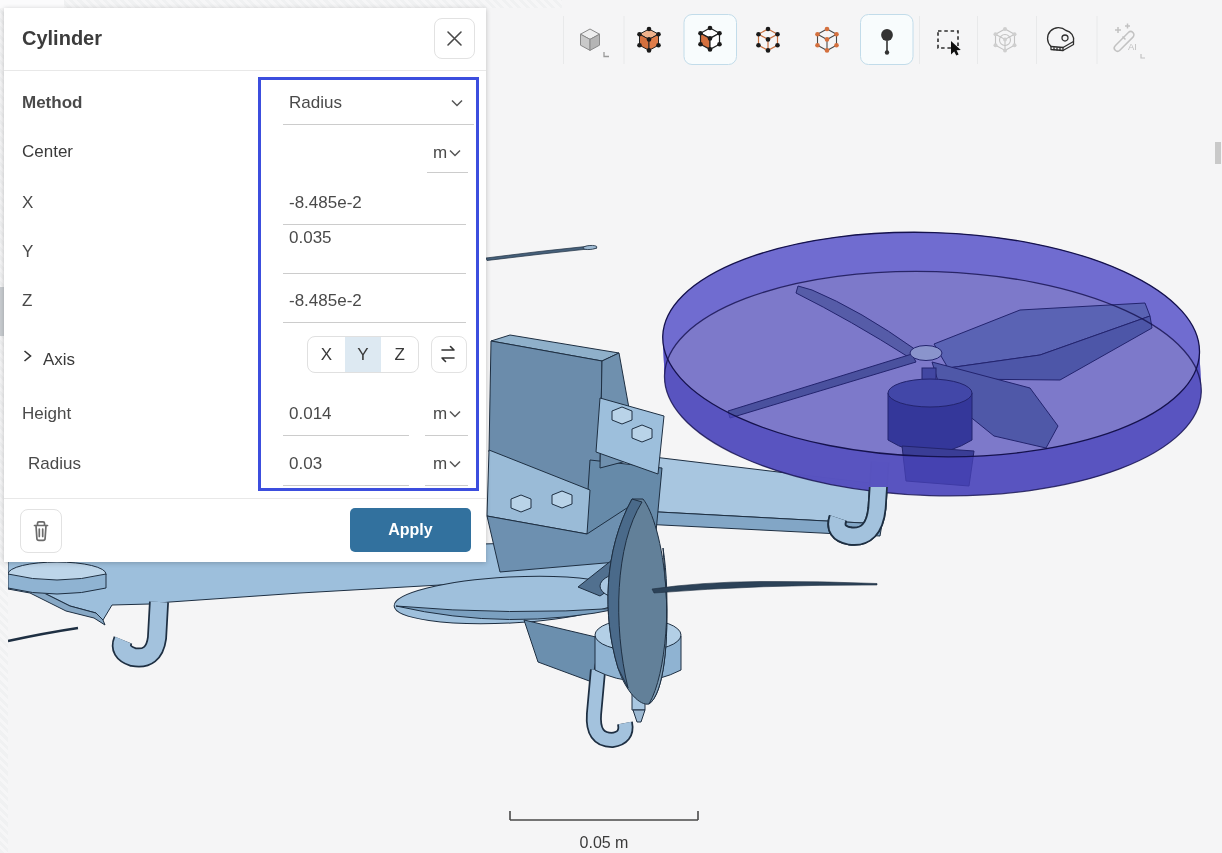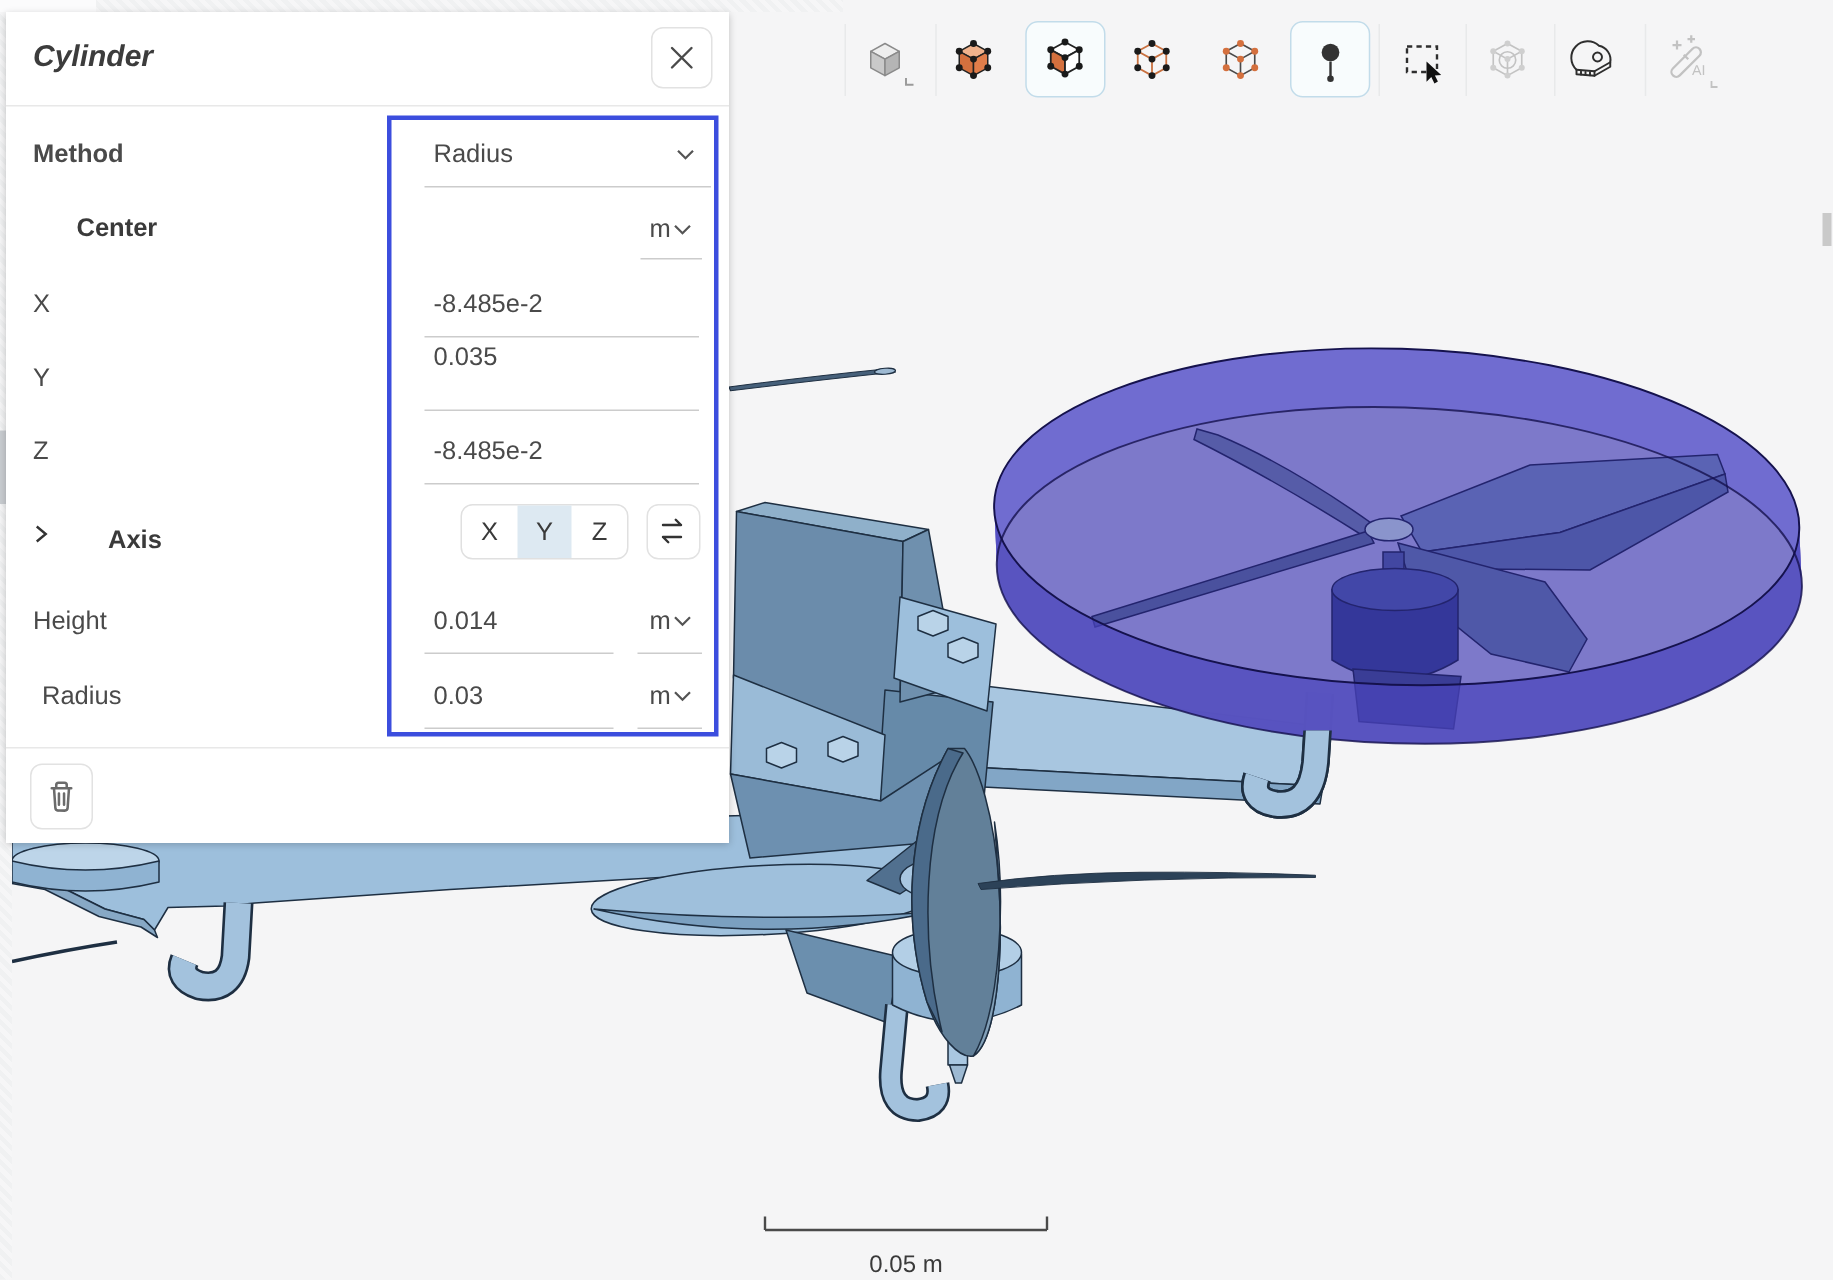--- a/index.html
+++ b/index.html
@@ -3,21 +3,21 @@
 <meta charset="utf-8">
 <style>
 html,body{margin:0;padding:0;}
 body{width:1222px;height:853px;overflow:hidden;position:relative;
   background:#f5f5f6;font-family:"Liberation Sans",sans-serif;}
 #scene{position:absolute;left:0;top:0;}
 .strip{position:absolute;background:repeating-linear-gradient(45deg,#f0f1f2 0 3px,#f6f6f7 3px 6px);}
 #panel{position:absolute;left:4px;top:8px;width:482px;height:554px;background:#fff;
   box-shadow:0 1px 5px rgba(0,0,0,.22);}
 .lab{position:absolute;font-size:17px;color:#4a4a4a;}
-.lab.b{font-weight:bold;color:#3a3a3a;margin-left:29px;}
+.lab.b{font-weight:normal;color:#3a3a3a;}
 .val{position:absolute;font-size:17px;color:#4a4a4a;}
 .ul{position:absolute;height:1px;background:#ccc;}
 .chev{position:absolute;}
 #apply{position:absolute;background:#32719e;border-radius:5px;color:#fff;
   font-size:16px;font-weight:bold;display:flex;align-items:center;justify-content:center;}
 .obtn{position:absolute;background:#fff;border:1px solid #e2e2e2;border-radius:8px;box-sizing:border-box;}
 #toolbar{position:absolute;left:0;top:0;}
 </style>
 </head>
 <body>
@@ -233,21 +233,21 @@
 
 <g transform="translate(1125,41)" stroke="#c2c2c2" fill="none">
   <rect x="-13" y="-2.6" width="25" height="6.5" rx="3.2" transform="rotate(-45 -1 1)" stroke-width="1.5"></rect>
   <path d="M-2.5 -4.5 L0.5 -1.5" stroke-width="1.5"></path>
   <path d="M-10 -11 h6 M-7 -14 v6 M0 -15 h5 M2.5 -17.5 v5" stroke-width="1.5"></path>
   <text x="3" y="9" font-size="9.5" fill="#c2c2c2" stroke="none" font-family="Liberation Sans,sans-serif">AI</text>
   <path d="M16 13 v4 h4" stroke-width="1.2"></path>
 </g>
 </svg>
 <div id="panel">
-  <div style="position:absolute;left:18px;top:19px;font-size:20px;font-weight:bold;color:#3c3c3c;font-style:italic;">Cylinder</div>
+  <div style="position:absolute;left:18px;top:19px;font-size:20px;font-weight:bold;color:#3c3c3c;">Cylinder</div>
   <div class="obtn" style="left:430px;top:10px;width:41px;height:41px;">
     <svg width="39" height="39">
         <path d="M13 13l13 13M26 13l-13 13" stroke="#4a4a4a" stroke-width="1.6" stroke-linecap="round"></path>
       </svg>
   </div>
   <div style="position:absolute;left:0;top:62px;width:482px;height:1px;background:#e8e8e8;"></div>
   <div style="position:absolute;left:254px;top:69px;width:215px;height:408px;border:3.5px solid #3c4ede;"></div>
 
   <div class="lab" style="left:18px;top:85px;font-weight:bold;">Method</div>
   <div class="val" style="left:285px;top:85px;">Radius</div>
@@ -311,13 +311,14 @@
   <div style="position:absolute;left:0;top:490px;width:482px;height:1px;background:#e8e8e8;"></div>
   <div class="obtn" style="left:16px;top:501px;width:42px;height:44px;">
     <svg width="40" height="42" viewBox="0 0 40 42">
         <g stroke="#6b6b6b" stroke-width="1.7" fill="none" stroke-linecap="round">
       <path d="M13.5 15.5h13M16.5 15.5v-2.2a1.5 1.5 0 011.5-1.5h4a1.5 1.5 0 011.5 1.5v2.2"></path>
       <path d="M15 15.5l.9 13a2 2 0 002 1.9h4.2a2 2 0 002-1.9l.9-13"></path>
       <path d="M18.3 19v7.5M21.7 19v7.5"></path>
         </g>
       </svg>
   </div>
+  <div id="apply" style="left:346px;top:500px;width:121px;height:44px;">Apply</div>
 </div>
 
 </body></html>

